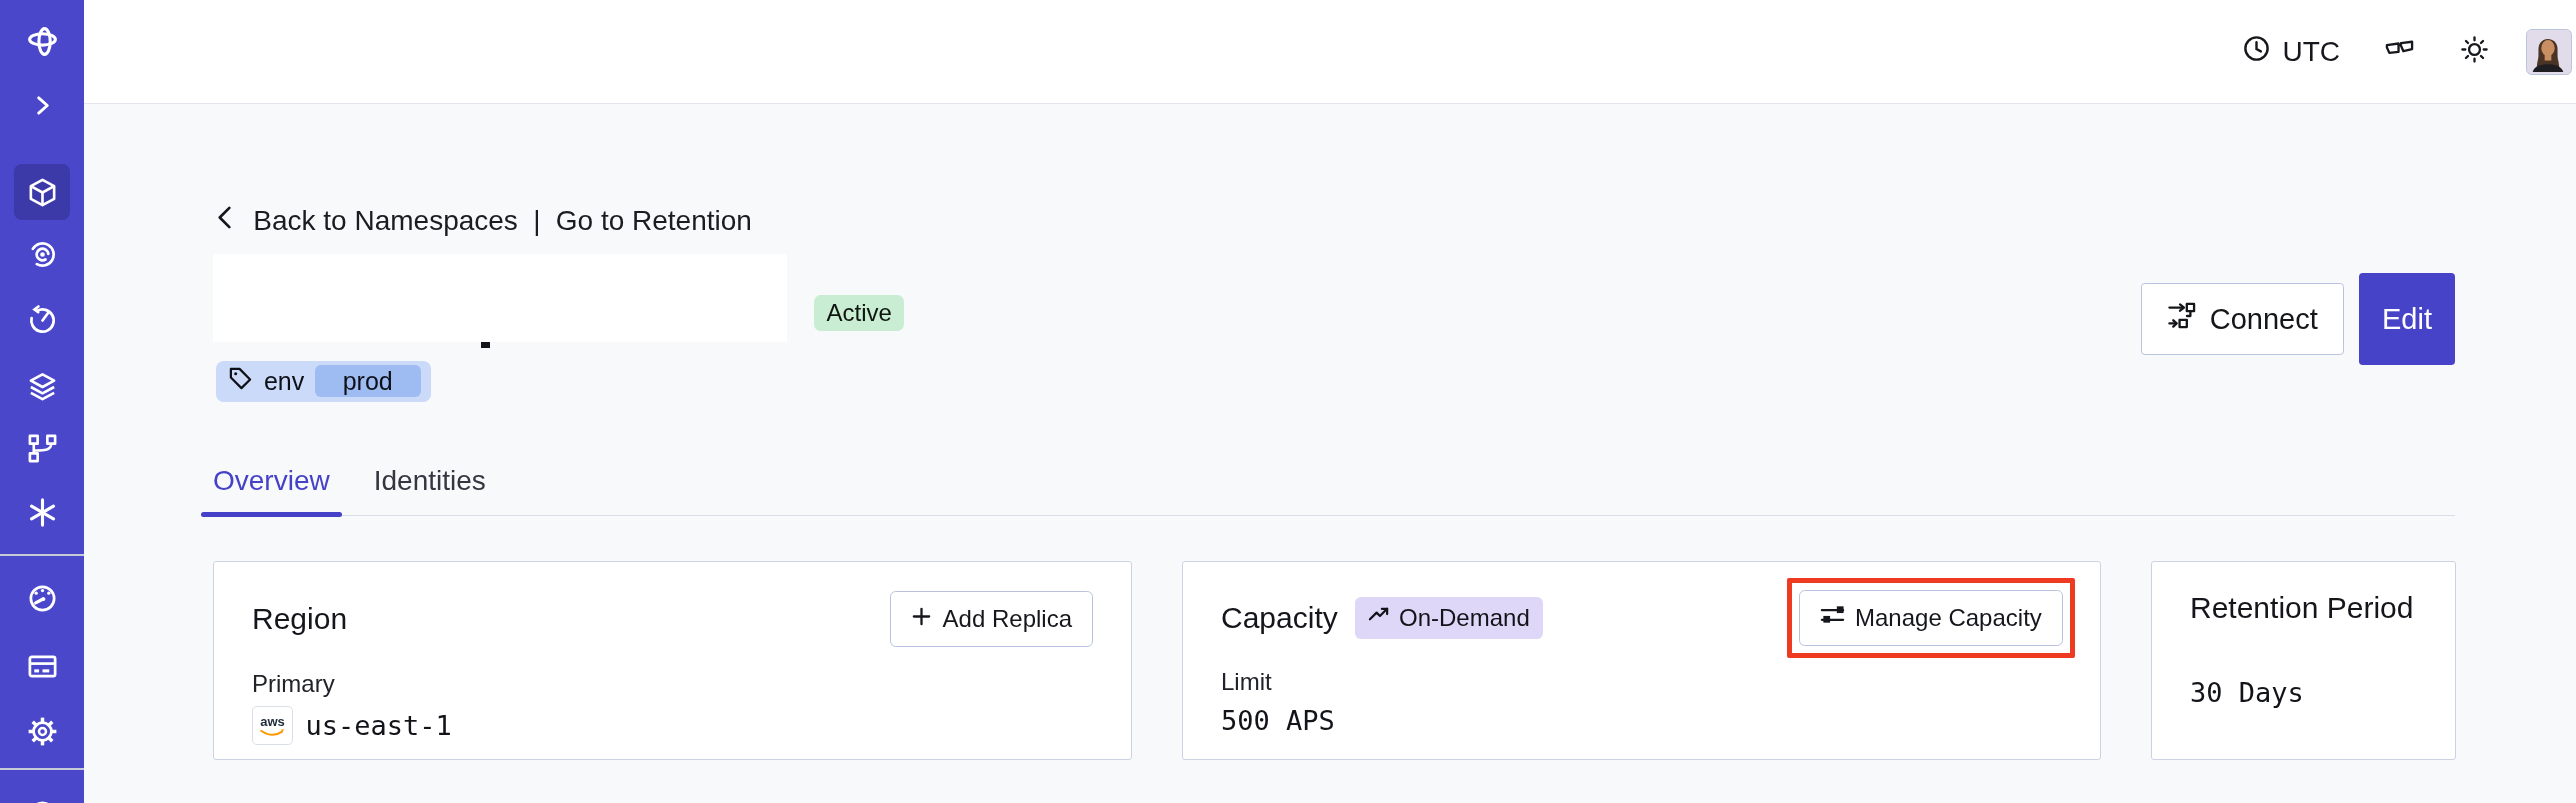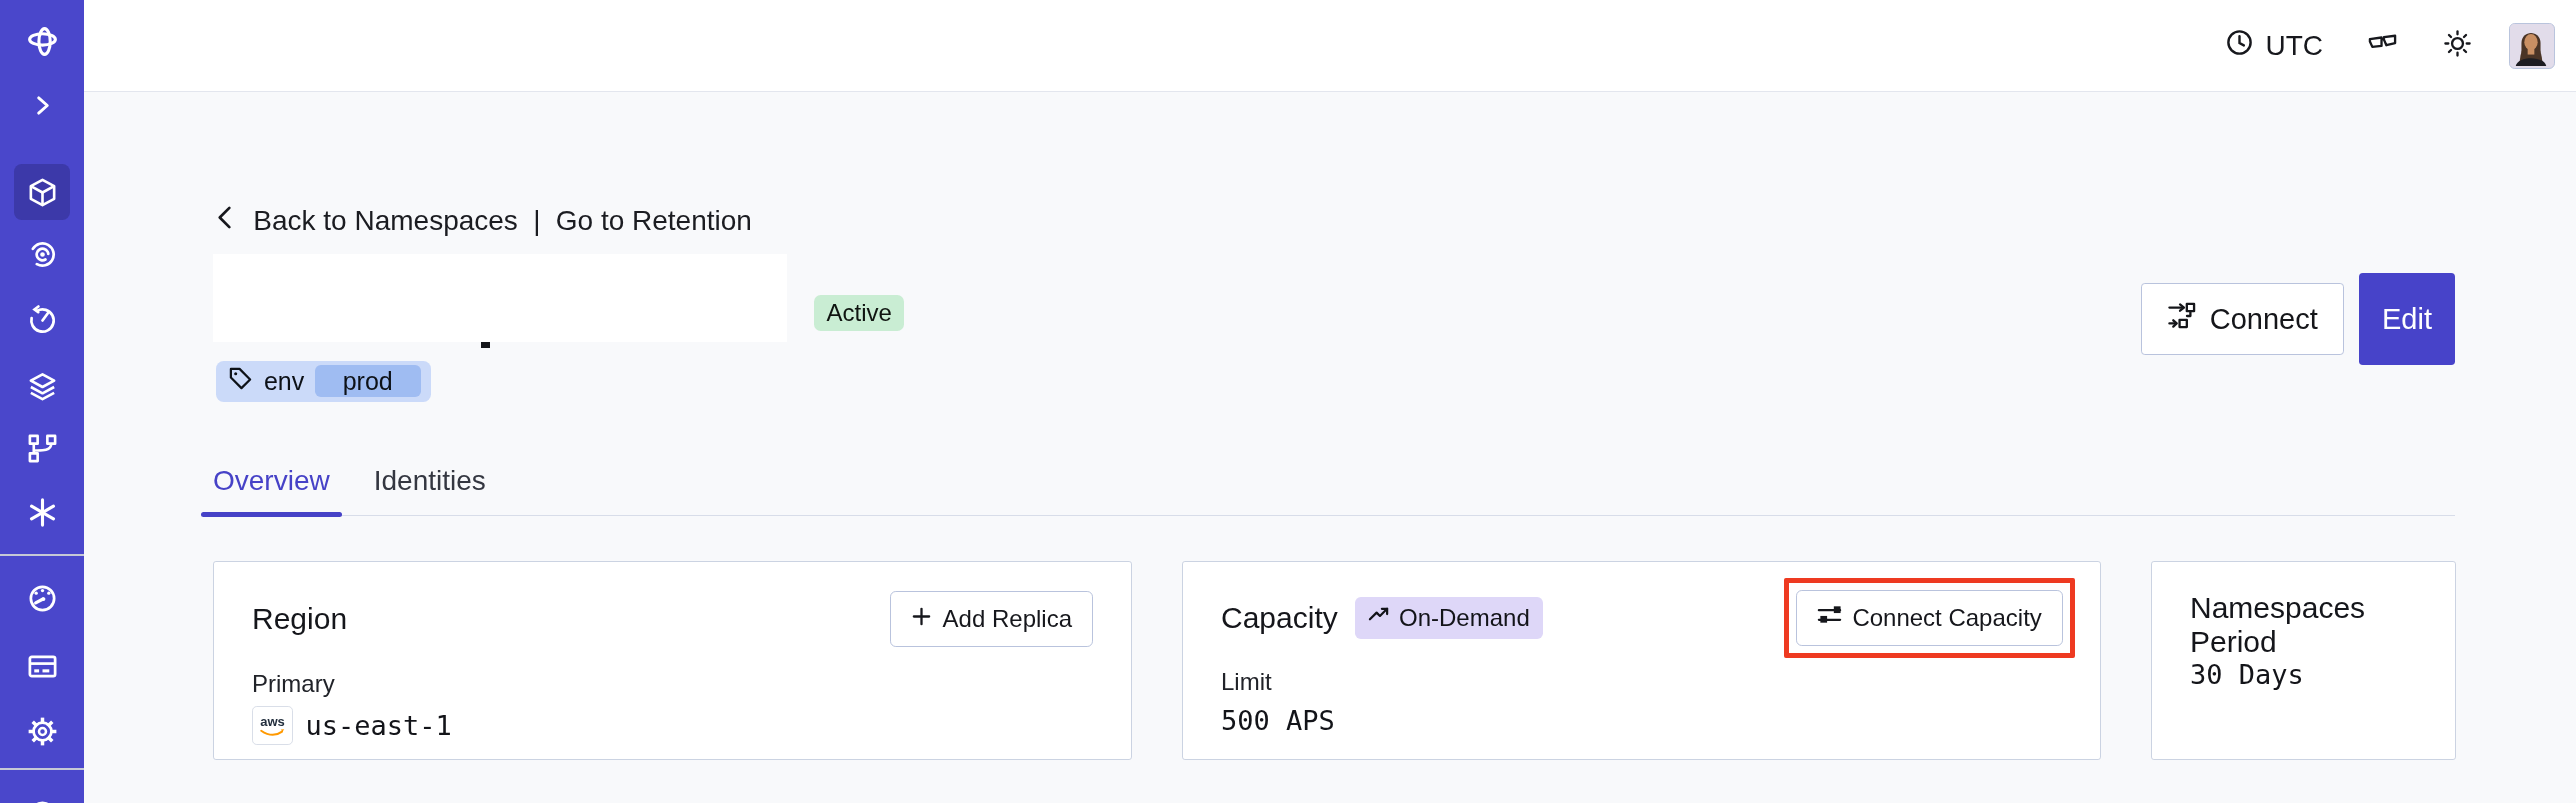--- a/index.html
+++ b/index.html
@@ -8,21 +8,21 @@
   .app { position:relative; width:2576px; height:804px; overflow:hidden; background:var(--page-bg,#f8f9fb); }
 
   
   .sidebar { position:absolute; left:0; top:0; width:84px; height:804px; background:var(--sidebar,#4a47cb); overflow:hidden; z-index:5; }
   .side-item { position:absolute; left:14.4px; width:56px; height:56px; display:flex; align-items:center; justify-content:center; border-radius:7.7px; cursor:pointer; }
   .side-item.active { background:var(--sidebar-active,#3c39a9); }
   .side-item svg { display:block; }
   .side-divider { position:absolute; left:0; width:84px; height:1.9px; background:#c6c9d6; }
 
   
-  .topbar { position:absolute; left:84px; top:0; right:0; height:92px; background:#fff; border-bottom:1.9px solid #e3e6ee; display:flex; align-items:center; justify-content:flex-end; padding-right:21px; z-index:4; }
+  .topbar { position:absolute; left:84px; top:0; right:0; height:104px; background:#fff; border-bottom:1.9px solid #e3e6ee; display:flex; align-items:center; justify-content:flex-end; padding-right:4px; z-index:4; }
   .topbar-right { display:flex; align-items:center; }
   .tz-button { display:flex; align-items:center; gap:11.5px; font-size:28px; color:#17181d; cursor:pointer; }
   .icon-button { display:flex; align-items:center; justify-content:center; cursor:pointer; }
   .gap44 { width:44px; }
   .gap38 { width:36px; }
   .avatar { width:46px; height:46px; border-radius:5.8px; border:1.9px solid #b9c4dd; overflow:hidden; background:#e2dcea; cursor:pointer; }
   .avatar svg { display:block; }
 
   
   .main { position:absolute; left:84px; top:88px; right:0; bottom:0; background:var(--page-bg,#f8f9fb); padding:0 121px 0 129px; overflow:hidden; }
@@ -51,21 +51,21 @@
   .card { background:#fff; border:1.9px solid var(--card-border,#cbd3e2); border-radius:2.9px; height:199px; padding:29px 38px; }
   .card.region, .card.capacity { flex:0 0 919px; }
   .card.retention { flex:0 0 305px; }
   .card-head { display:flex; align-items:center; }
   .card h2 { font-size:30px; font-weight:500; color:#15161b; }
   .card-btn { height:56px; display:inline-flex; align-items:center; gap:10.5px; padding:0 20px; background:#fff; border:1.9px solid var(--button-border,#b9c3dd); border-radius:5.8px; font-size:24px; color:#16171c; cursor:pointer; white-space:nowrap; }
   .push-right { margin-left:auto; display:flex; align-items:center; }
   .field-label { margin-top:23px; font-size:24px; color:#212329; }
   .value-row { margin-top:8.6px; display:flex; align-items:center; gap:12.5px; }
   .mono-value { font-family:"DejaVu Sans Mono", monospace; font-size:27px; color:#131419; }
-  .retention .mono-value { }
+  .retention .mono-value { margin-top:52px; }
   .ondemand-badge { margin-left:17.3px; height:42px; display:inline-flex; align-items:center; gap:8.6px; padding:0 13.4px; border-radius:5.8px; background:var(--ondemand-bg,#ded7f8); font-size:24px; color:#131419; }
   .annotation-ring { border:5.8px solid var(--annotation,#ee3a21); border-radius:1.9px; padding:6.7px; margin:-12.5px; }
   .aws-badge { width:41px; height:39px; border:1.9px solid #d9dee8; border-radius:4.8px; background:#fff; display:flex; align-items:center; justify-content:center; }
 </style>
 </head>
 <body>
 
 <div class="app">
 
   <aside class="sidebar">
@@ -347,34 +347,34 @@
             <div class="annotation-ring">
               <button class="card-btn">
                 <span>
                   <svg width="25" height="25" viewBox="0 0 26 26" fill="none" stroke="#16171c" stroke-width="2.4" stroke-linecap="round">
                     <path d="M2 8.5 H24"></path>
                       <rect x="17.5" y="4.5" width="7" height="7" fill="#16171c" stroke="none"></rect>
                     <path d="M2 18.5 H24"></path>
                       <rect x="3.5" y="14.5" width="7" height="7" fill="#16171c" stroke="none"></rect>
                   </svg>
                 </span>
-                <span>Connect Capacity</span>
+                <span>Manage Capacity</span>
               </button>
             </div>
           </div>
         </div>
         <div class="field-label">Limit</div>
         <div class="value-row">
           <span class="mono-value">500 APS</span>
         </div>
       </section>
 
       <section class="card retention">
         <div class="card-head">
-          <h2>Namespaces Period</h2>
+          <h2>Retention Period</h2>
         </div>
         <div class="mono-value">30 Days</div>
       </section>
 
     </div>
   </main>
 </div>
 
 
 </body></html>

